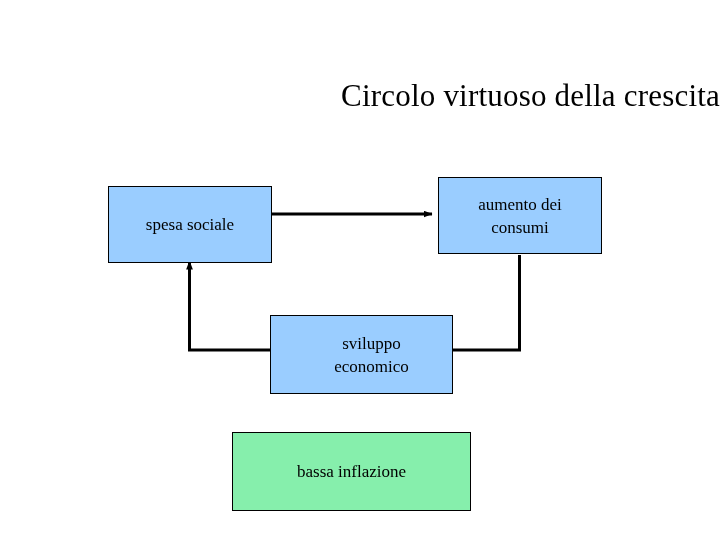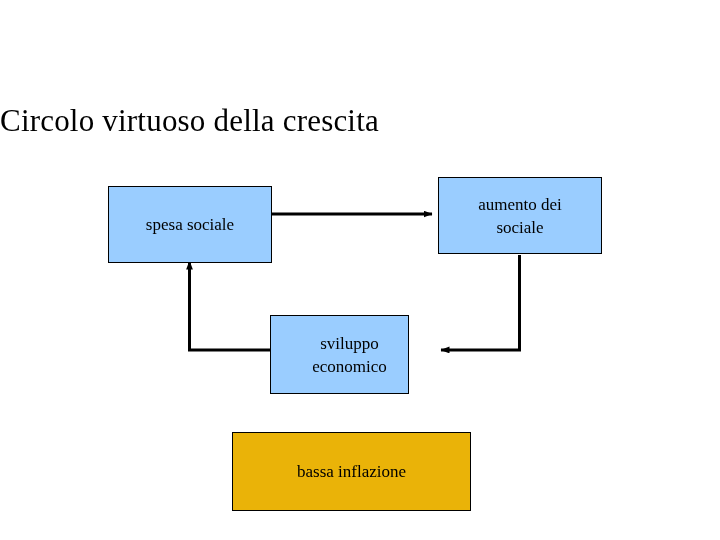--- a/index.html
+++ b/index.html
@@ -18,61 +18,60 @@
     position: relative;
     width: 720px;
     height: 540px;
     background: #ffffff;
   }
   #slide-title {
     position: absolute;
     left: 0;
     top: 78px;
     width: 720px;
-    text-align: left;
+    text-align: right;
     font-size: 31px;
     line-height: 36px;
     font-weight: normal;
     color: #000000;
     letter-spacing: 0.2px;
     white-space: nowrap;
-    margin-top: 25px;
   }
   .node {
     position: absolute;
     box-sizing: border-box;
     border: 1px solid #000000;
     display: flex;
     align-items: center;
     justify-content: center;
     text-align: center;
     font-size: 17px;
     line-height: 23px;
     color: #000000;
   }
   .node-blue { background: #9acdff; }
-  .node-yellow { background: #eab308; }
+  .node-yellow { background: #86efac; }
 
   #node-spesa-sociale {
     left: 108px;
     top: 177px;
     width: 164px;
     height: 77px;
     margin-top: 9px;
   }
   #node-aumento-consumi {
     left: 438px;
     top: 177px;
     width: 164px;
     height: 77px;
   }
   #node-sviluppo-economico {
     left: 270px;
     top: 315px;
-    width: 139px;
+    width: 183px;
     height: 79px;
     padding-left: 20px;
   }
   #node-bassa-inflazione {
     left: 232px;
     top: 432px;
     width: 239px;
     height: 79px;
   }
   .node-label {
@@ -117,21 +116,21 @@
 
     <path d="M 270 350 L 189.5 350 L 189.5 261" fill="none" stroke="#000000" stroke-width="3" marker-end="url(#arrow-up)"></path>
   </svg>
 
   <div class="node node-blue" id="node-spesa-sociale">
     <span class="node-label">spesa sociale</span>
   </div>
 
   <div class="node node-blue" id="node-aumento-consumi">
     <span class="node-label">aumento dei
-sociale</span>
+consumi</span>
   </div>
 
   <div class="node node-blue" id="node-sviluppo-economico">
     <span class="node-label">sviluppo
 economico</span>
   </div>
 
   <div class="node node-yellow" id="node-bassa-inflazione">
     <span class="node-label">bassa inflazione</span>
   </div>

